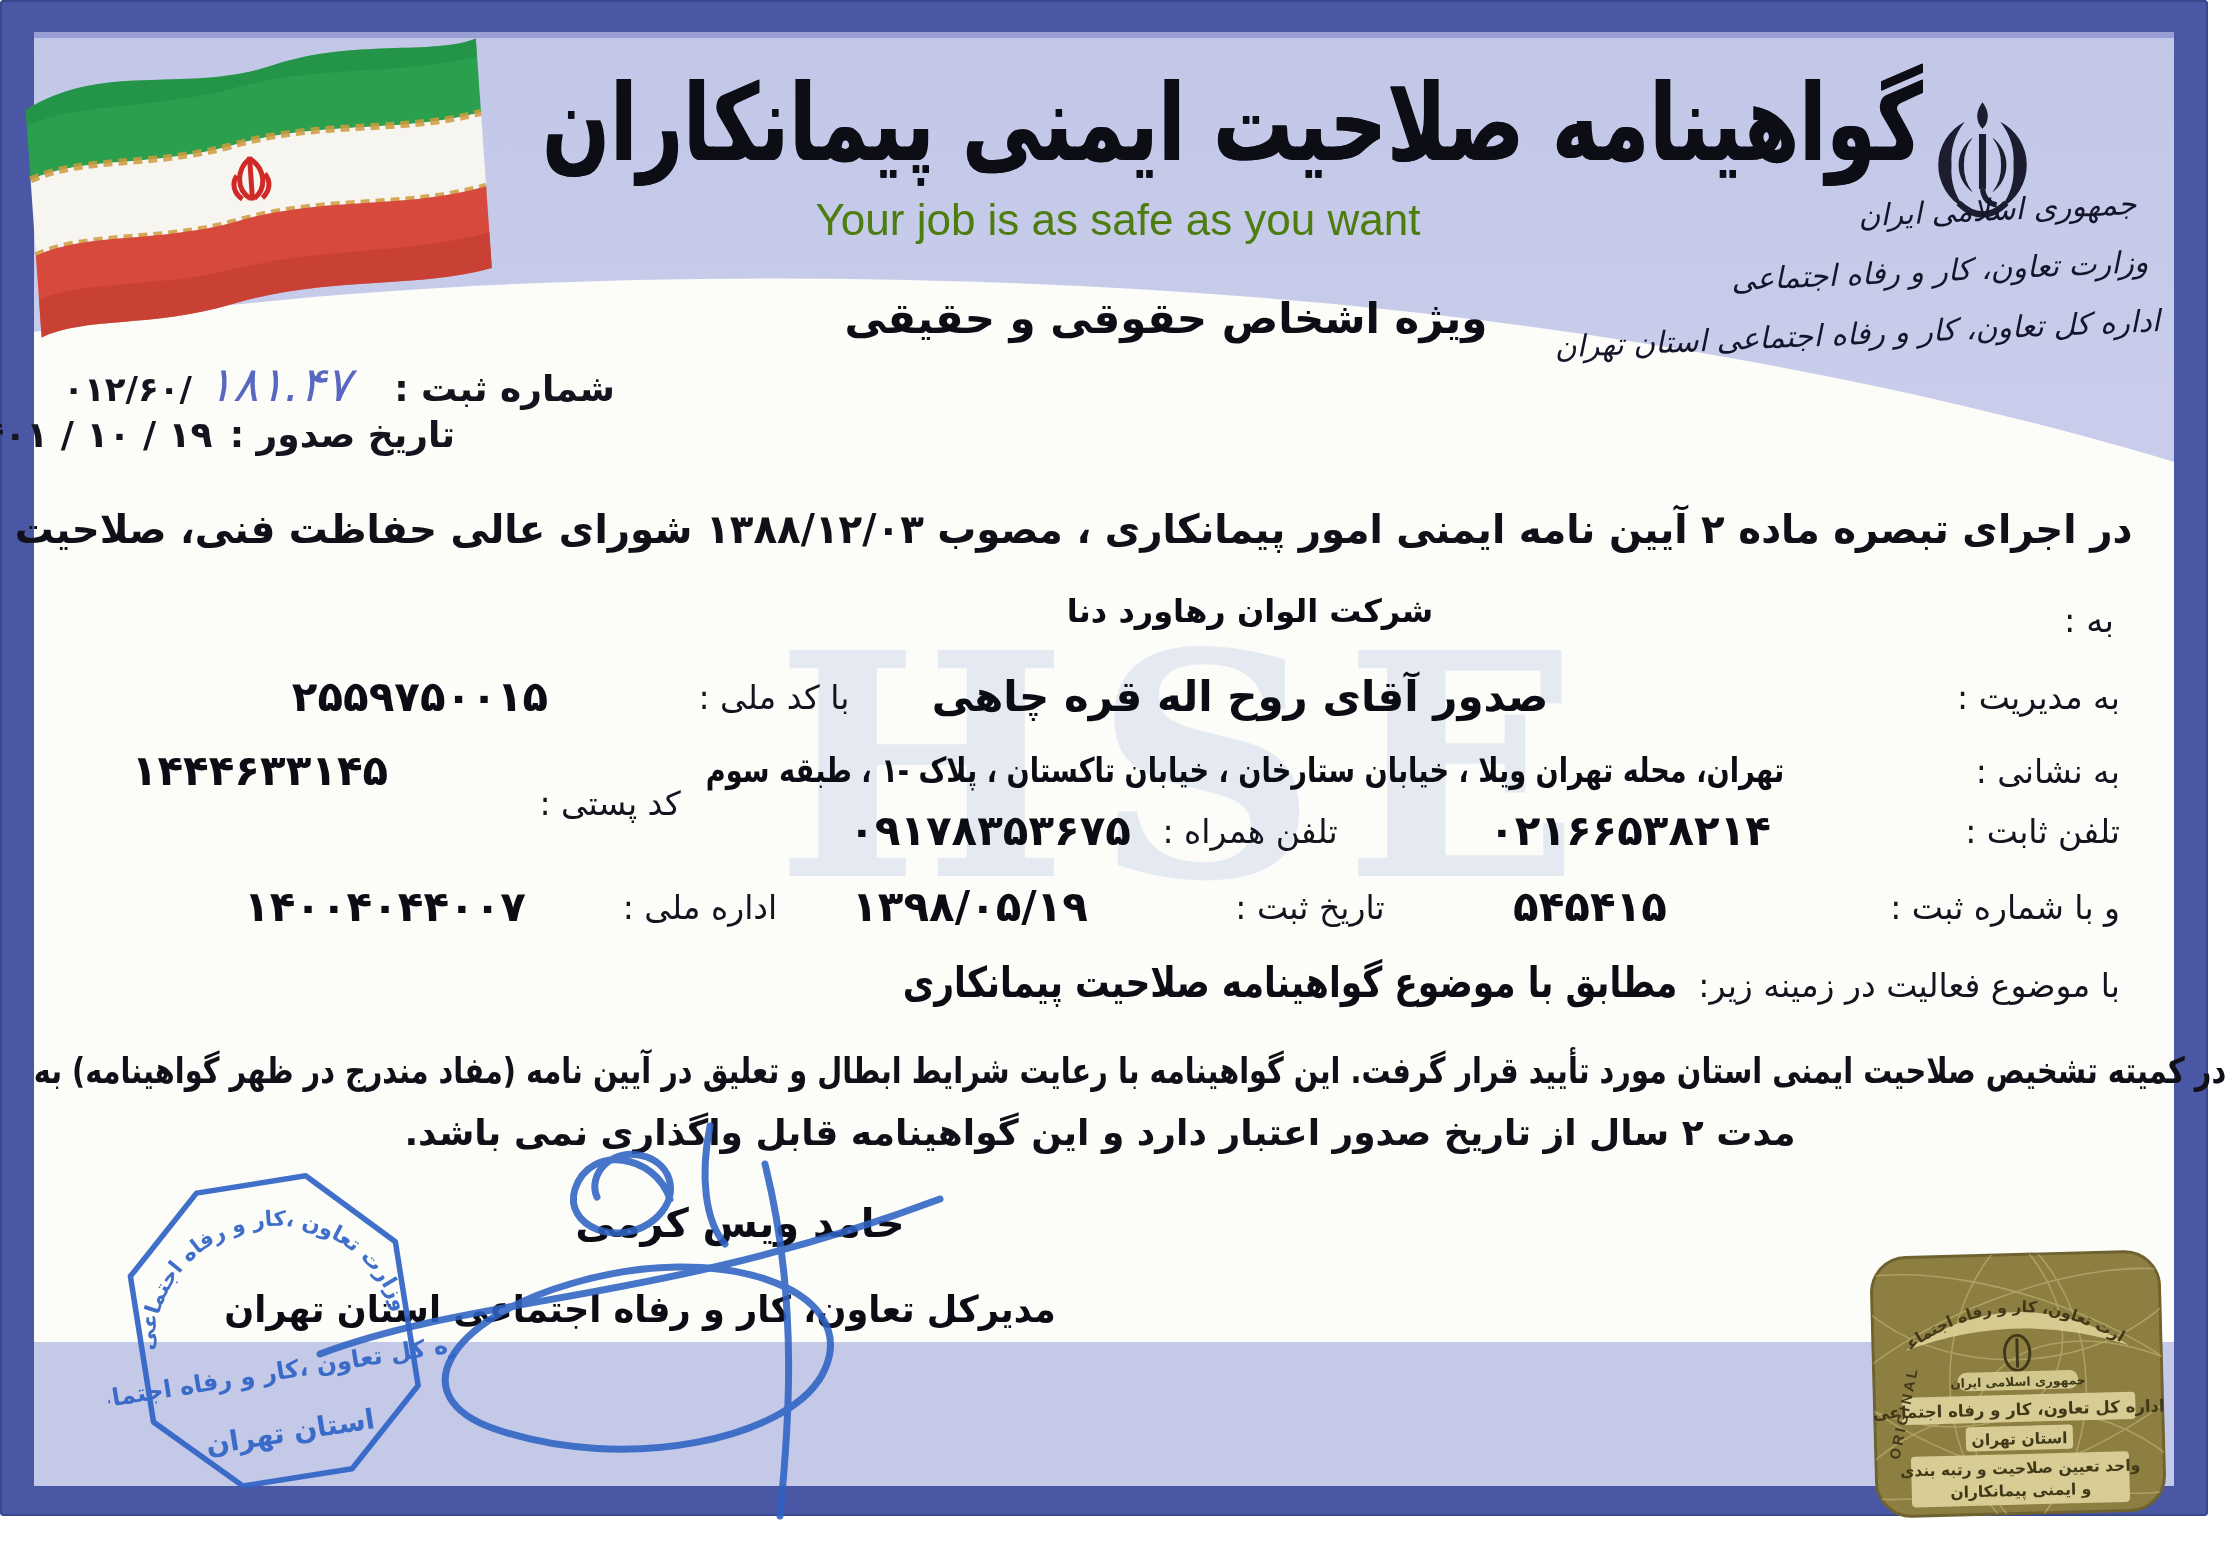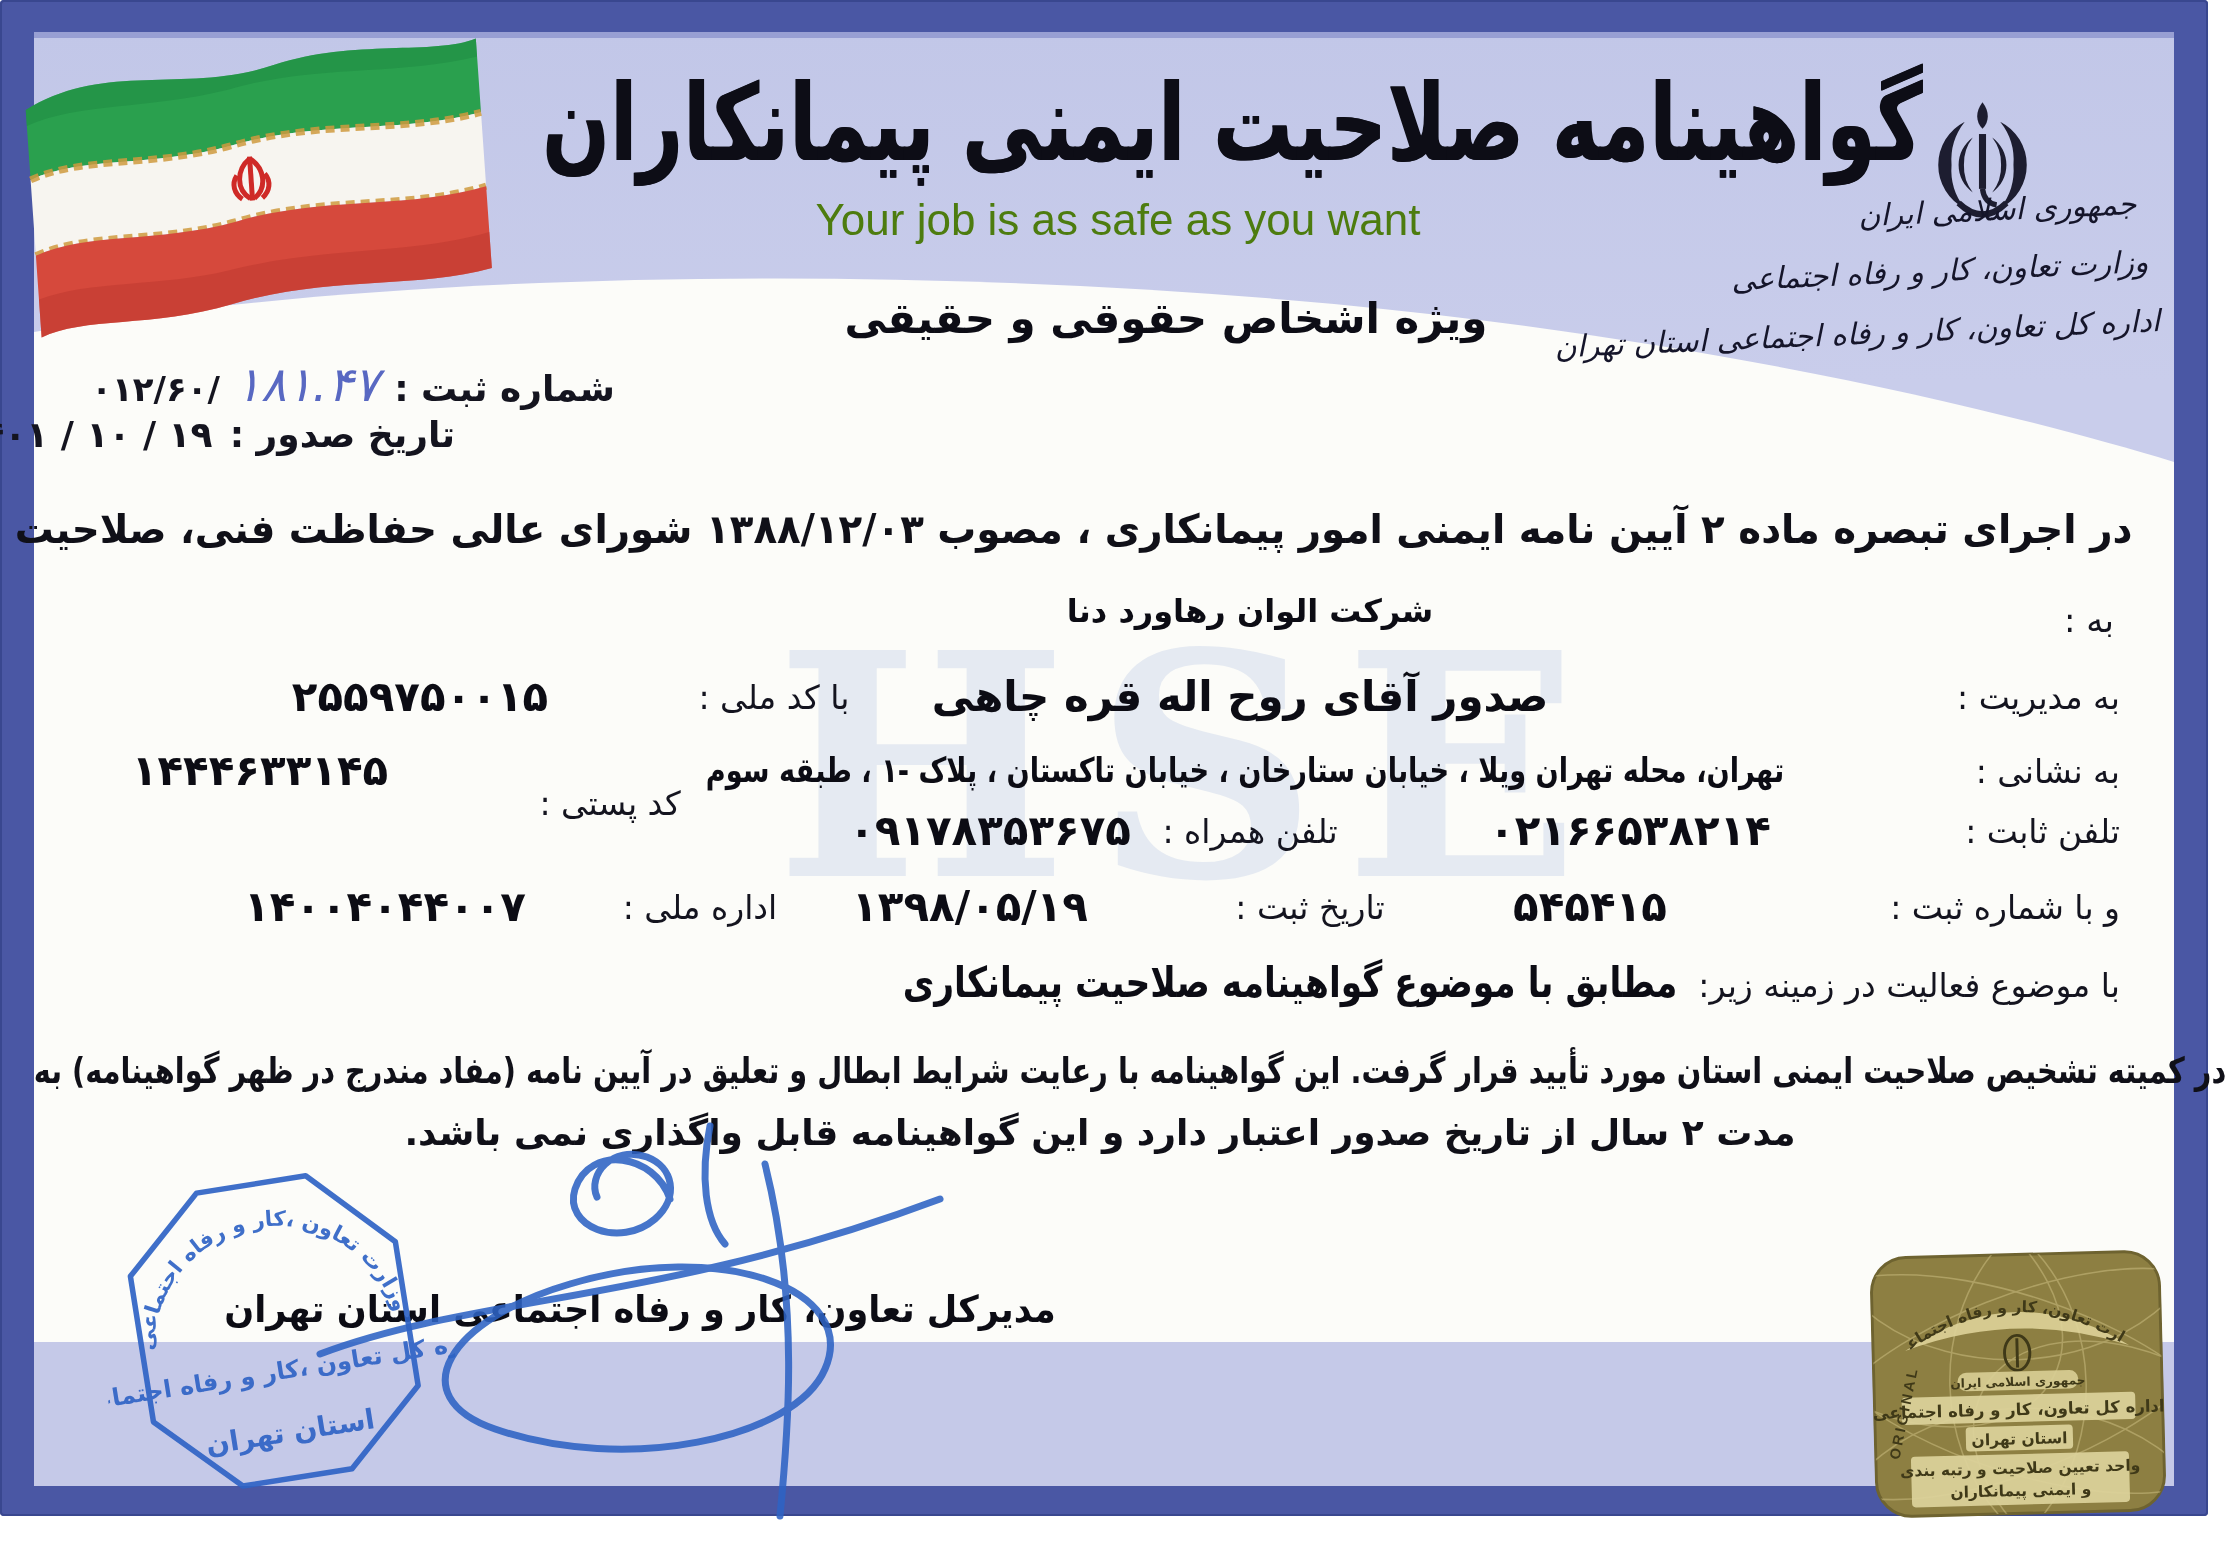--- a/index.html
+++ b/index.html
@@ -91,21 +91,21 @@
 
     <div id="cert-title">گواهینامه صلاحیت ایمنی پیمانکاران</div>
     <div id="subtitle-en">Your job is as safe as you want</div>
     <div id="audience">ویژه اشخاص حقوقی و حقیقی</div>
 
     <div class="gov-line" style="right:96px;top:186px;">جمهوری اسلامی ایران</div>
     <div class="gov-line" style="right:84px;top:244px;">وزارت تعاون، کار و رفاه اجتماعی</div>
     <div class="gov-line" style="right:72px;top:303px;">اداره کل تعاون، کار و رفاه اجتماعی استان تهران</div>
 
     <div class="abs rtl nw" style="left:55px;top:356px;width:560px;">
-      <span class="b" style="font-size:36px;color:#14141f;">شماره ثبت :</span>
+      <span class="b" style="font-size:36px;color:#14141f;margin-left:28px;">شماره ثبت :</span>
       <span class="hand num" style="padding:0 10px;">۱۸۱.۴۷</span>
       <span class="num" style="font-size:34px;font-weight:bold;color:#14141f;">۰۱۲/۶۰/</span>
     </div>
     <div class="abs rtl nw" style="left:55px;top:414px;width:400px;">
       <span class="b" style="font-size:36px;color:#14141f;">تاریخ صدور :</span>
       <span class="b" style="font-size:36px;color:#14141f;padding-right:12px;">۱۹ / ۱۰ / ۱۴۰۱</span>
     </div>
 
     <div class="abs rtl nw b" style="right:100px;top:506px;font-size:40px;color:#101018;transform:scaleX(.97);transform-origin:100% 50%;">در اجرای تبصره ماده ۲ آیین نامه ایمنی امور پیمانکاری ، مصوب ۱۳۸۸/۱۲/۰۳ شورای عالی حفاظت فنی، صلاحیت ایمنی</div>
 
@@ -136,20 +136,21 @@
       <div class="lbl" style="left:700px;top:888px;transform:translateX(-50%);">اداره ملی :</div>
       <div class="val num" style="left:385px;top:882px;transform:translateX(-50%);">۱۴۰۰۴۰۴۴۰۰۷</div>
 
       <div class="lbl" style="right:112px;top:966px;">با موضوع فعالیت در زمینه زیر:</div>
       <div class="val" style="left:1290px;top:958px;transform:translateX(-50%) scaleX(.82);">مطابق با موضوع گواهینامه صلاحیت پیمانکاری</div>
     </div>
 
     <div id="terms1" style="left:1130px;top:1050px;transform:translateX(-50%) scaleX(.8);">در کمیته تشخیص صلاحیت ایمنی استان مورد تأیید قرار گرفت. این گواهینامه با رعایت شرایط ابطال و تعلیق در آیین نامه (مفاد مندرج در ظهر گواهینامه) به</div>
     <div id="terms2" style="left:1100px;top:1112px;transform:translateX(-50%);">مدت ۲ سال از تاریخ صدور اعتبار دارد و این گواهینامه قابل واگذاری نمی باشد.</div>
 
+    <div class="val" style="left:740px;top:1200px;font-size:40px;transform:translateX(-50%);">حامد ویس کرمی</div>
     <div class="val" style="left:640px;top:1288px;font-size:37px;transform:translateX(-50%) scaleX(.95);">مدیرکل تعاون، کار و رفاه اجتماعی استان تهران</div>
 
     <svg style="position:absolute;left:240px;top:1104px;width:720px;height:430px;z-index:5;" viewBox="0 0 720 430">
       <g stroke="#2e63c4" stroke-width="7" fill="none" stroke-linecap="round" opacity=".88">
         <path d="M430,95 c-15,-45 -80,-55 -95,-10 c-12,38 45,60 80,30 c25,-22 18,-52 -8,-62 c-35,-12 -60,18 -50,40"></path>
         <path d="M470,22 c-10,50 -5,95 15,118"></path>
         <path d="M80,250 C240,190 420,200 700,95"></path>
         <path d="M330,180 c150,-45 290,5 255,85 c-30,70 -200,105 -330,60 c-95,-33 -45,-110 75,-145"></path>
         <path d="M525,60 C560,200 548,330 540,412"></path>
       </g>

